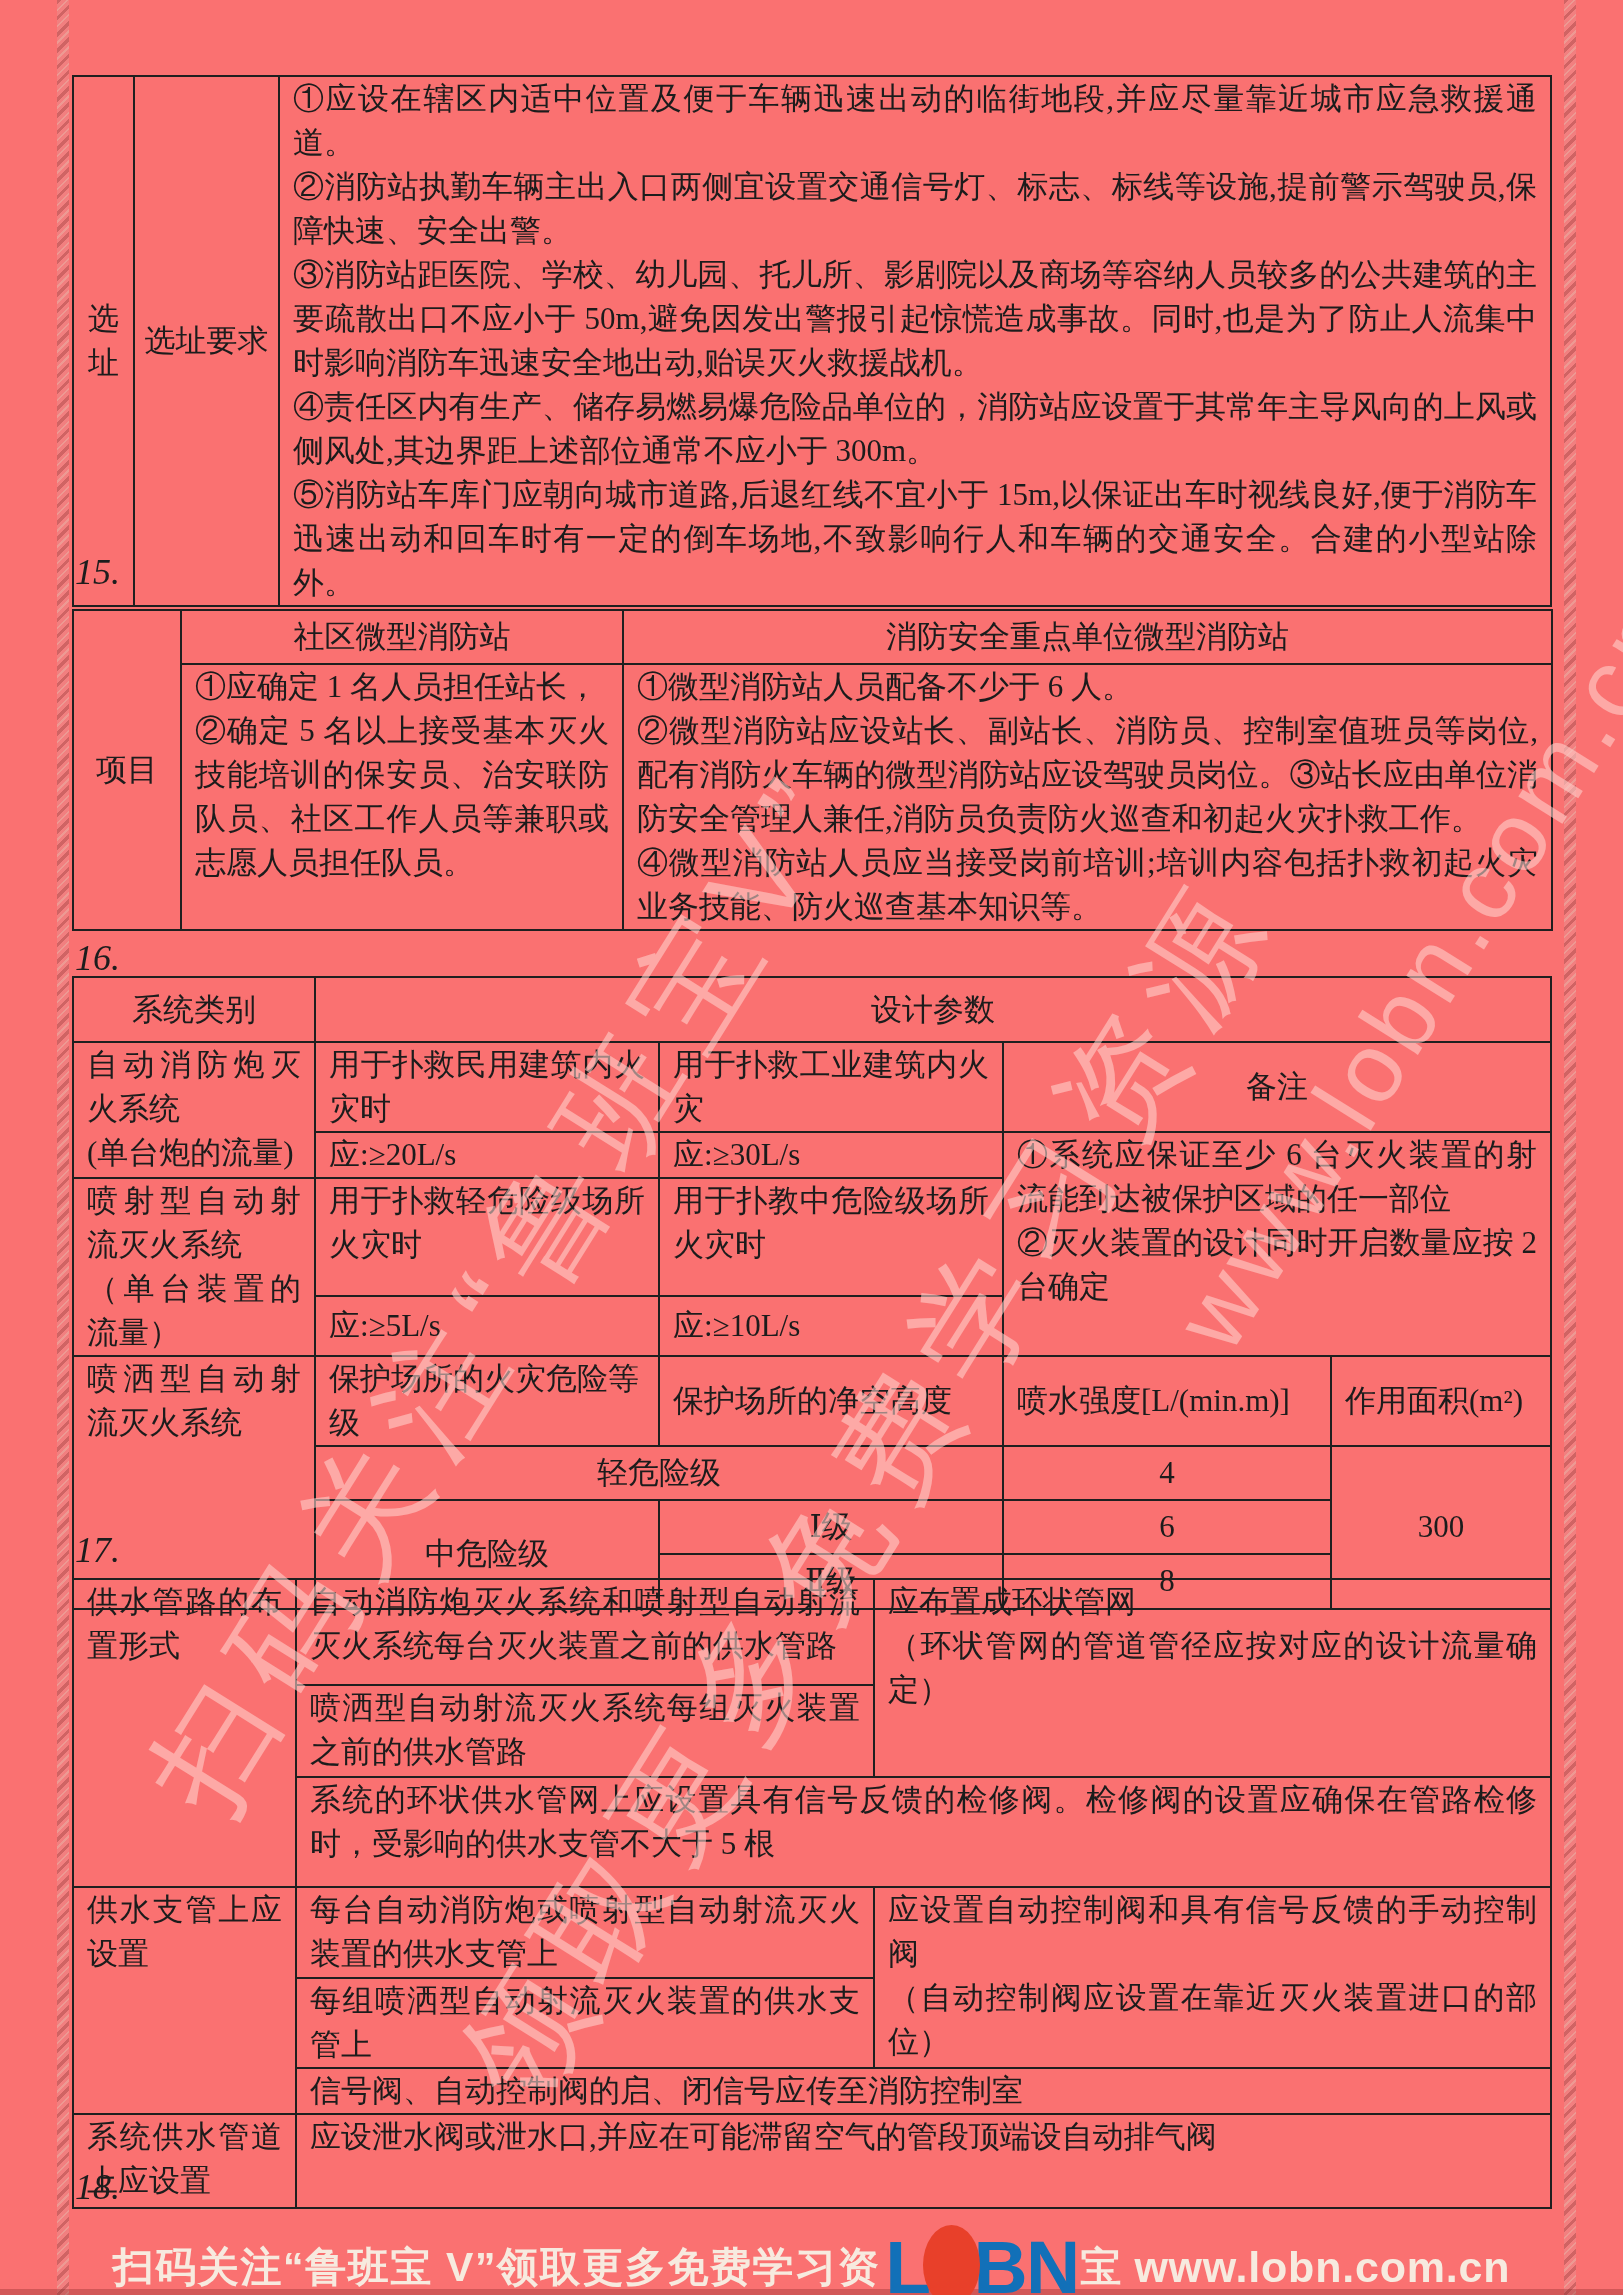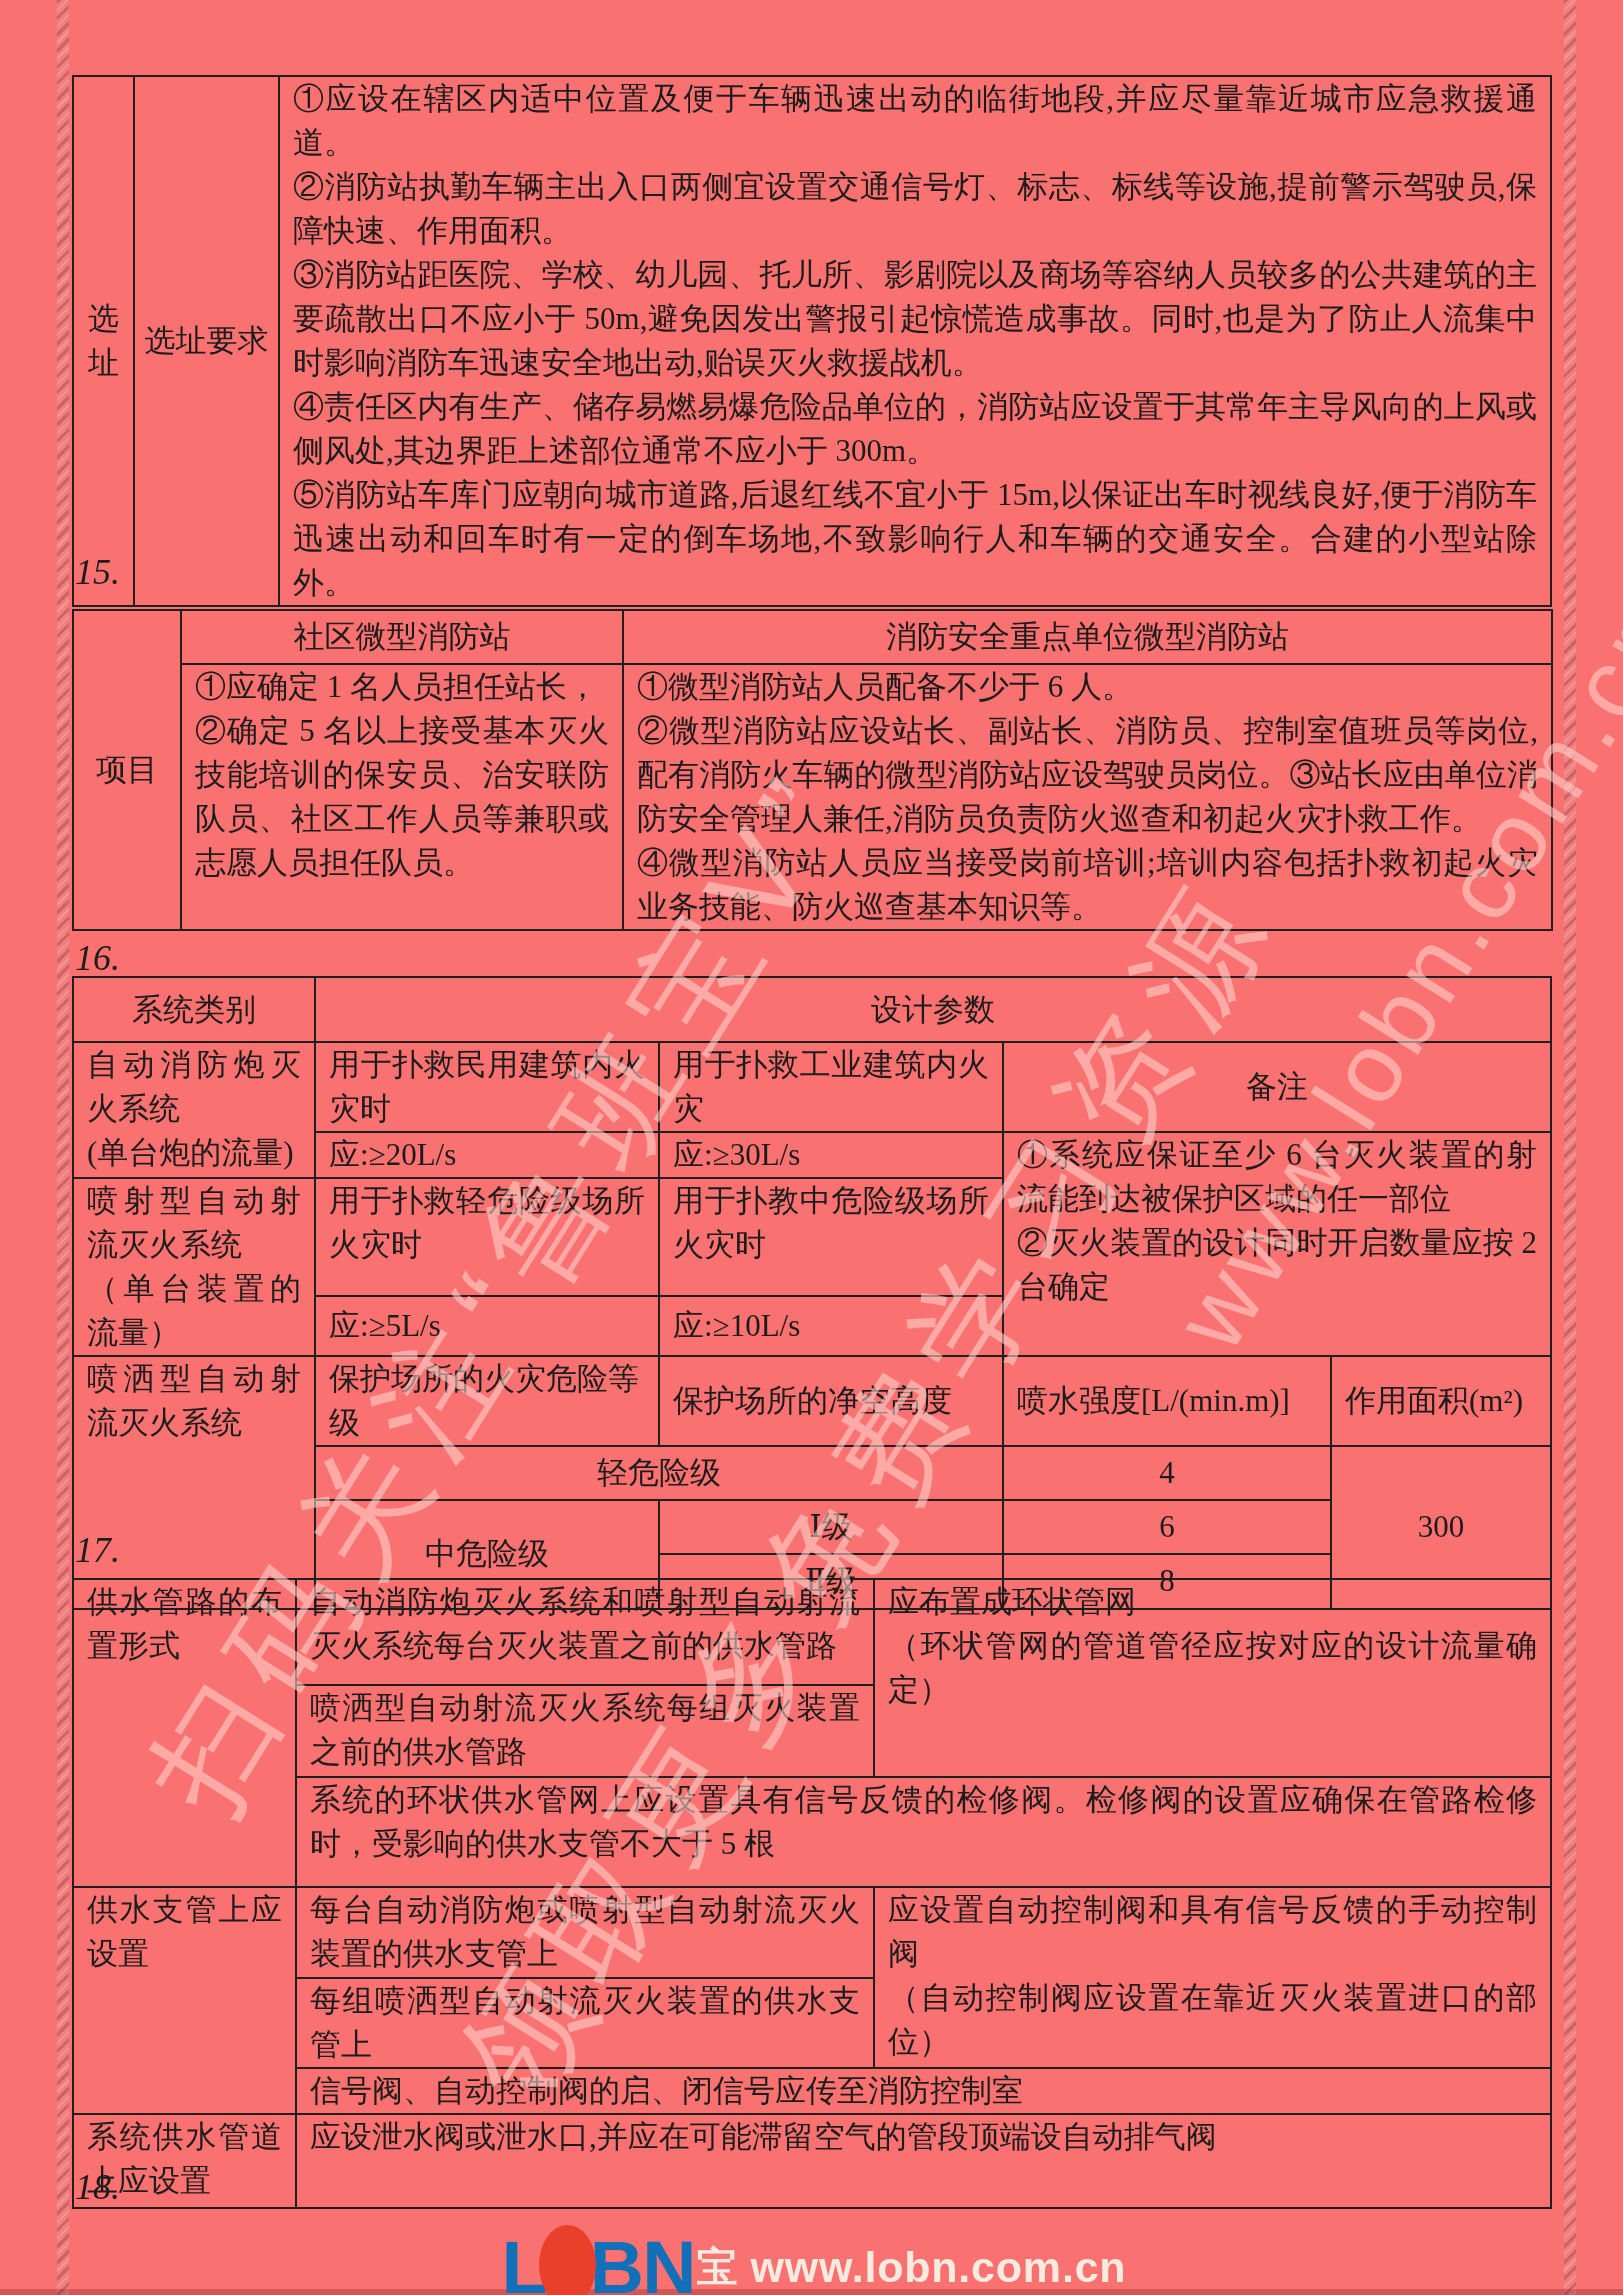--- a/index.html
+++ b/index.html
@@ -55,21 +55,21 @@
         <col style="width:61px">
         <col style="width:145px">
         <col style="width:1272px">
       </colgroup>
     <tbody>
         <tr style="height:427px">
       <td class="vlab">选址</td>
       <td class="c">选址要求</td>
       <td class="top">
         <div class="para">①应设在辖区内适中位置及便于车辆迅速出动的临街地段,并应尽量靠近城市应急救援通道。</div>
-        <div class="para">②消防站执勤车辆主出入口两侧宜设置交通信号灯、标志、标线等设施,提前警示驾驶员,保障快速、作用面积。</div>
+        <div class="para">②消防站执勤车辆主出入口两侧宜设置交通信号灯、标志、标线等设施,提前警示驾驶员,保障快速、安全出警。</div>
         <div class="para">③消防站距医院、学校、幼儿园、托儿所、影剧院以及商场等容纳人员较多的公共建筑的主要疏散出口不应小于 50m,避免因发出警报引起惊慌造成事故。同时,也是为了防止人流集中时影响消防车迅速安全地出动,贻误灭火救援战机。</div>
         <div class="para">④责任区内有生产、储存易燃易爆危险品单位的，消防站应设置于其常年主导风向的上风或侧风处,其边界距上述部位通常不应小于 300m。</div>
         <div class="para">⑤消防站车库门应朝向城市道路,后退红线不宜小于 15m,以保证出车时视线良好,便于消防车迅速出动和回车时有一定的倒车场地,不致影响行人和车辆的交通安全。合建的小型站除外。</div>
       </td>
     </tr>
   </tbody>
     </table>
 
   <div class="sec-label" style="top:553px">15.</div>
 
@@ -219,20 +219,21 @@
   </tbody>
     </table>
 
   <div class="sec-label" style="top:2168px">18.</div>
 
   <div class="wm wm-cn" id="wm1">扫码关注“鲁班宝V”</div>
   <div class="wm wm-cn" id="wm2">领取更多免费学习资源</div>
   <div class="wm wm-url" id="wm3">www.lobn.com.cn</div>
 
   <div class="footer">
+    <span class="ftxt" style="color:#f7eadf">扫码关注“鲁班宝 V”领取更多免费学习资</span>
     <span class="logo">
       <span class="ll" style="color:#1270b8">L</span>
       <span class="lo" style="background:#e8402a"></span>
       <span class="lbn" style="color:#1270b8">BN</span>
     </span>
     <span class="ftxt" style="color:#f7eadf">宝</span>
     <span class="furl" style="color:#f7eadf">www.lobn.com.cn</span>
   </div>
 
 </div>

